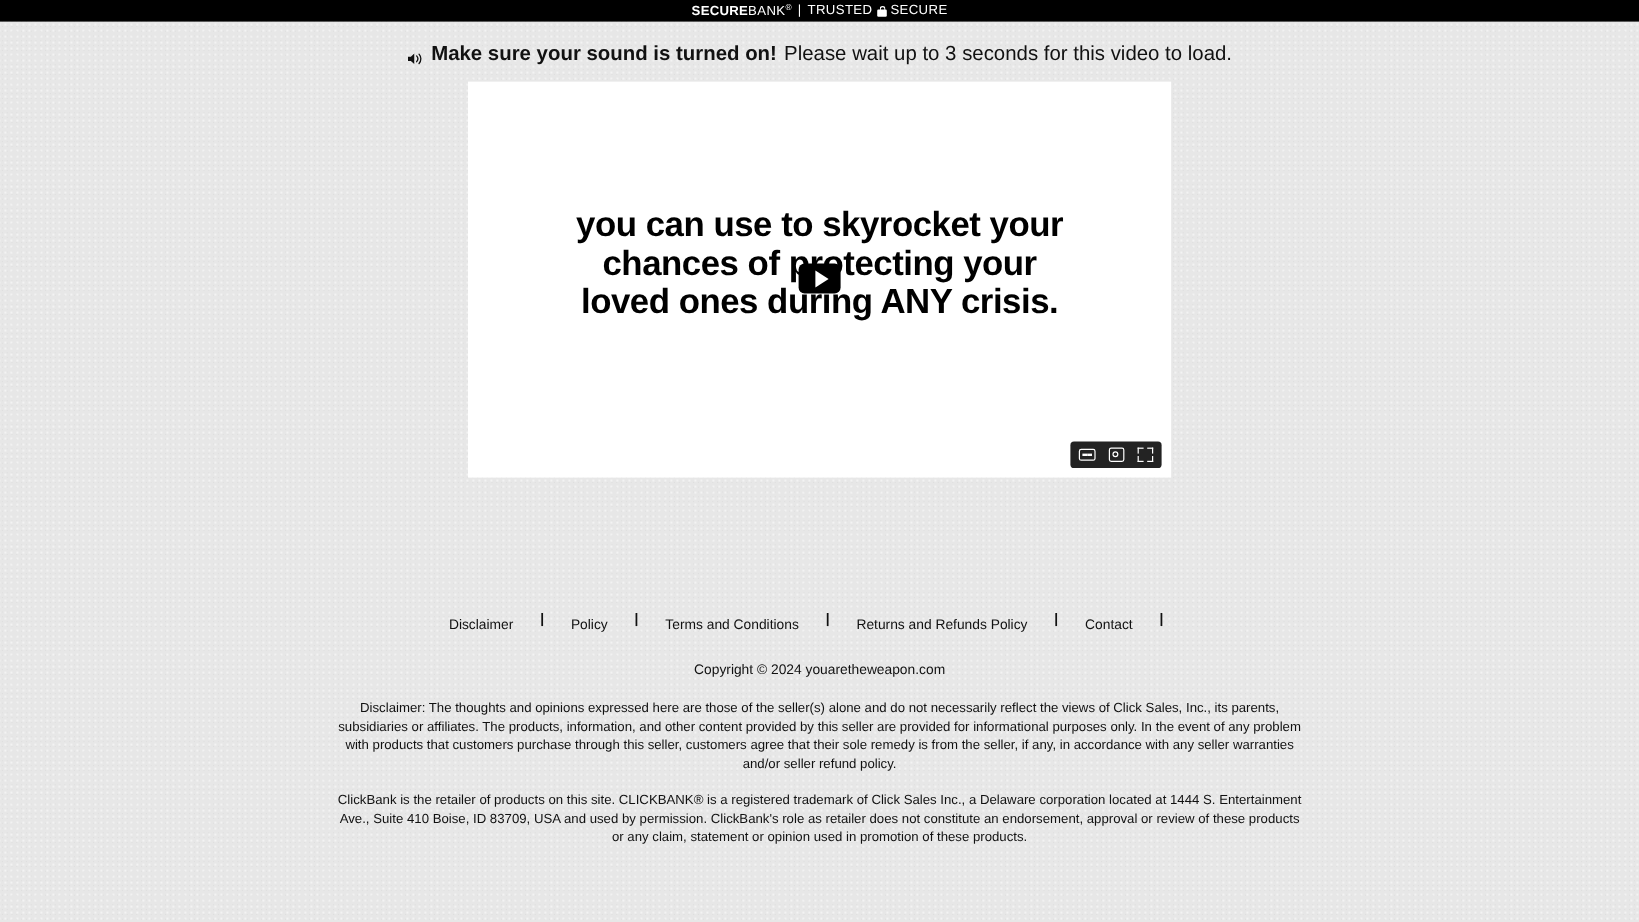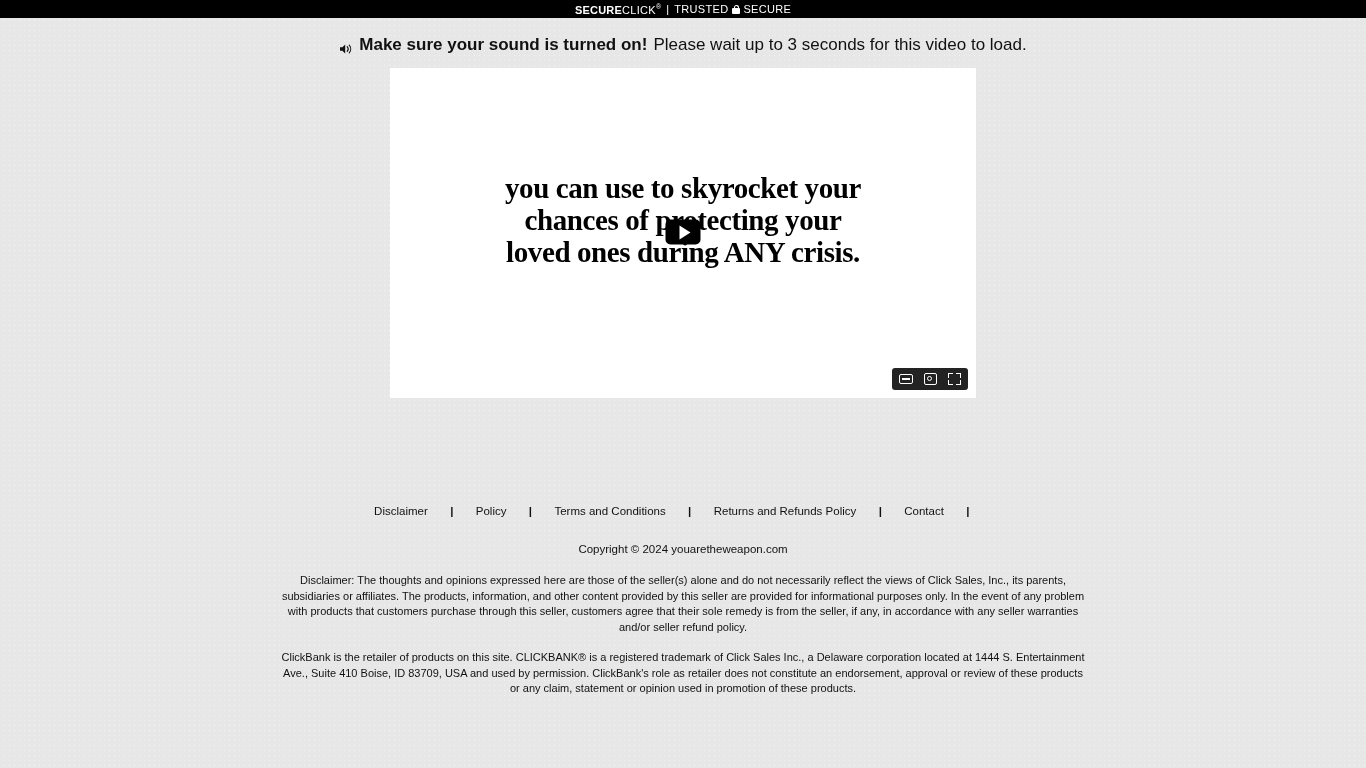--- a/index.html
+++ b/index.html
@@ -125,21 +125,21 @@
     background: #ffffff;
     position: relative;
     overflow: hidden;
   }
   .video-text {
     position: absolute;
     left: 0;
     right: 0;
     top: 104px;
     text-align: center;
-    font-family: Liberation Serif, serif;
+    font-family: Liberation Sans, sans-serif;
     font-weight: bold;
     font-size: 29px;
     line-height: 32px;
     color: #000;
     letter-spacing: -0.4px;
     padding: 0 18px;
     box-sizing: border-box;
   }
   .play-button {
     position: absolute;
@@ -246,20 +246,21 @@
     align-items: center;
     justify-content: center;
     font-size: 11.5px;
     color: #111;
   }
   .footer-nav a {
     color: #111;
     text-decoration: none;
     padding: 0 0;
     white-space: nowrap;
+    margin-top: 10px;
   }
   .footer-nav .divider {
     color: #111;
     font-weight: bold;
     padding: 0 0;
     display: inline-block;
     width: 48px;
     text-align: center;
   }
   .copyright {
@@ -283,21 +284,21 @@
   }
 </style>
 </head>
 <body>
 
 <div class="page-bg-texture"></div>
 
 <div class="content">
 
   <div class="cb-bar">
-    <span><span class="cb-strong">SECURE</span><span class="cb-trusted">CLICK</span><span class="cb-reg">®</span></span>
+    <span><span class="cb-strong">SECURE</span><span class="cb-trusted">BANK</span><span class="cb-reg">®</span></span>
     <span class="cb-sep">|</span>
     <span class="cb-trusted">TRUSTED</span>
     <span class="cb-lock">
       <span class="shackle"></span>
       <span class="body"></span>
     </span>
     <span class="cb-trusted">SECURE</span>
   </div>
 
   <div class="sound-notice">

